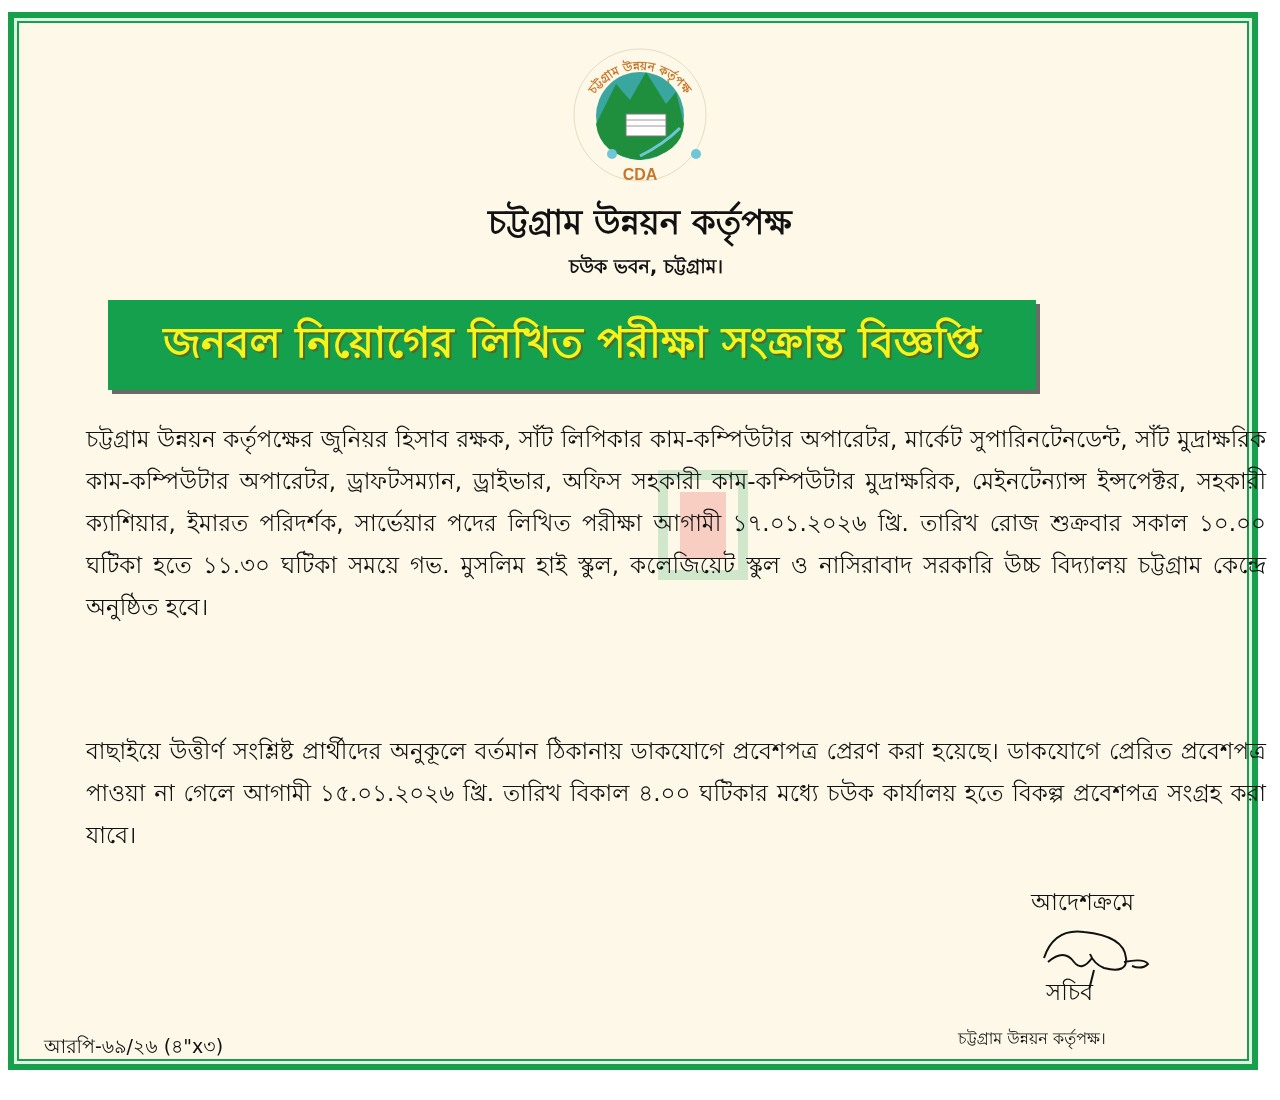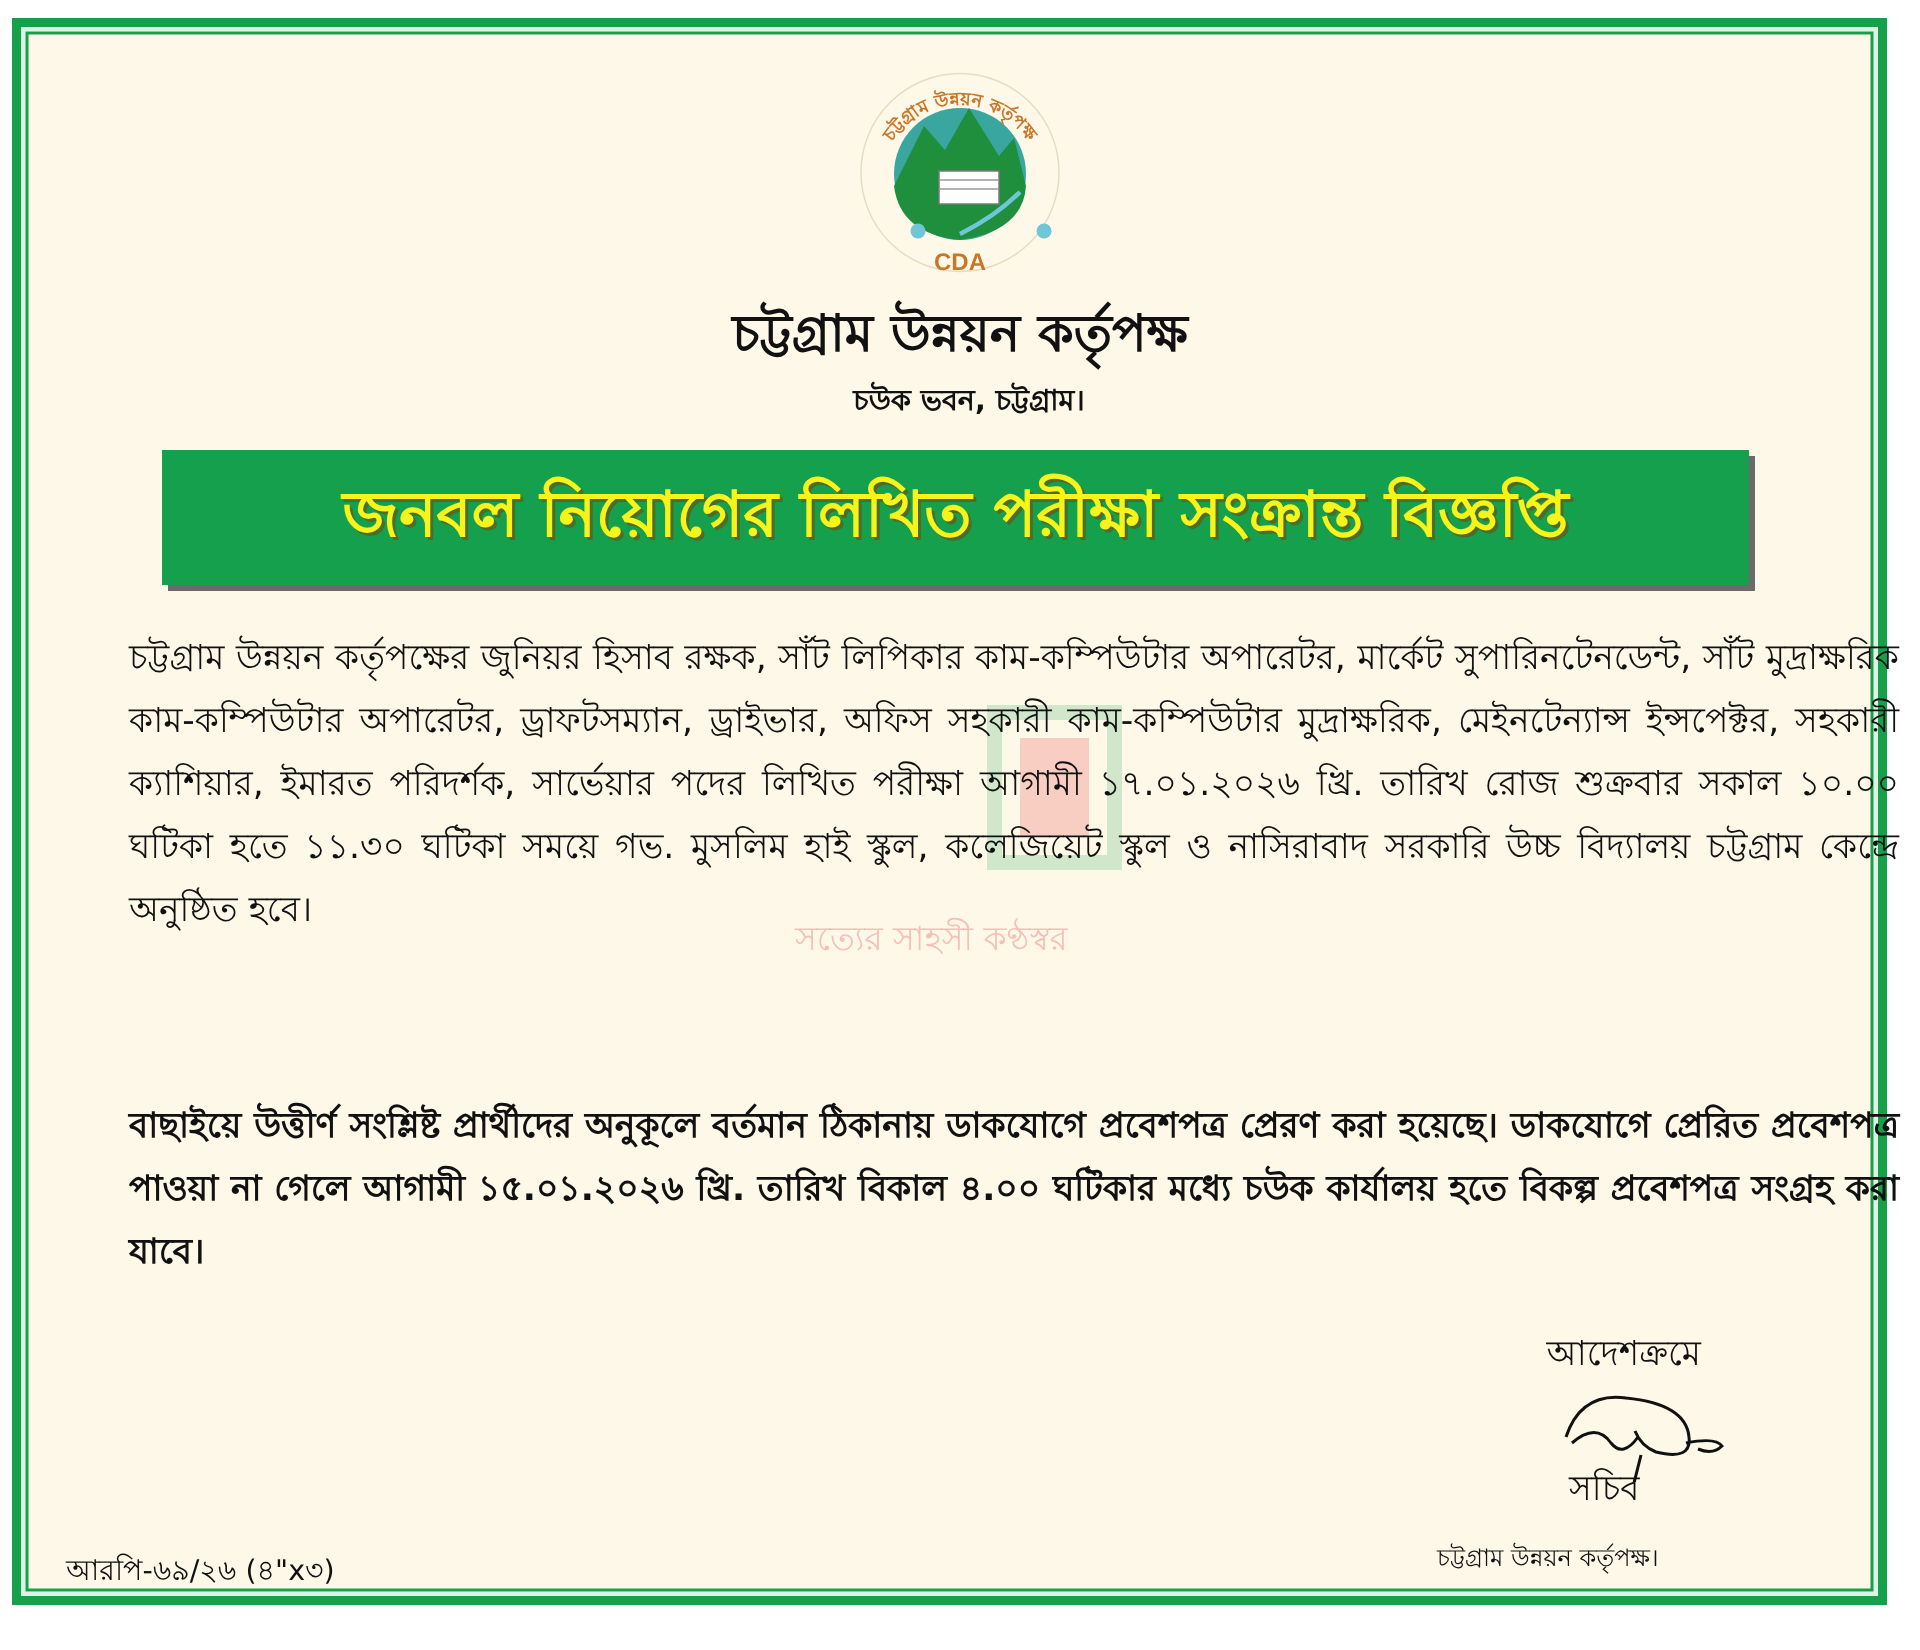--- a/index.html
+++ b/index.html
@@ -24,21 +24,21 @@
   }
   .org-title {
     position: absolute; left: 0; right: 0; top: 196px; text-align: center;
     font-size: 34px; font-weight: bold; color: #111;
   }
   .org-sub {
     position: absolute; left: 0; right: 0; top: 252px; text-align: center;
     font-size: 19px; font-weight: bold; color: #111; padding-left: 12px;
   }
   .banner {
-    position: absolute; left: 108px; top: 300px; width: 1058px; height: 90px;
+    position: absolute; left: 108px; top: 300px; width: 928px; height: 90px;
     background: #14a04d; box-shadow: 4px 4px 0 #6a6a6a;
     display: flex; align-items: center; justify-content: center;
   }
   .banner span {
     font-size: 42px; font-weight: bold; color: #f6f41a;
     text-shadow: 2px 2px 0 #4e6b2a;
   }
   .watermark {
     position: absolute; left: 180px; top: 440px; width: 900px; height: 220px;
     pointer-events: none;
@@ -57,21 +57,21 @@
   }
   .wm-sub {
     position: absolute; left: 350px; top: 168px; font-size: 22px;
     color: rgba(230,90,90,0.35);
   }
   .body-text {
     position: absolute; left: 42px; width: 1180px; font-size: 23px; line-height: 42px;
     text-align: justify; color: #111; margin-left: 44px;
   }
   .p1 { top: 418px; }
-  .p2 { top: 730px; font-weight: bold; }
+  .p2 { top: 730px; }
   .order-label {
     position: absolute; left: 1004px; top: 884px; font-size: 23px; margin-left: 27px;
   }
   .signature {
     position: absolute; left: 1034px; top: 918px; width: 120px; height: 70px;
   }
   .designation {
     position: absolute; left: 1046px; top: 974px; font-size: 23px;
   }
   .sign-org {
@@ -109,21 +109,20 @@
 <div class="org-title">চট্টগ্রাম উন্নয়ন কর্তৃপক্ষ</div>
 <div class="org-sub">চউক ভবন, চট্টগ্রাম।</div>
 
 <div class="banner">
   <span>জনবল নিয়োগের লিখিত পরীক্ষা সংক্রান্ত বিজ্ঞপ্তি</span>
 </div>
 
 <div class="watermark">
   <div class="wm-box-green"></div>
   <div class="wm-box-red"></div>
-  <div class="wm-sub">সত্যের সাহসী কণ্ঠস্বর</div>
 </div>
 
 <div class="body-text p1">চট্টগ্রাম উন্নয়ন কর্তৃপক্ষের জুনিয়র হিসাব রক্ষক, সাঁট লিপিকার কাম-কম্পিউটার অপারেটর, মার্কেট সুপারিনটেনডেন্ট, সাঁট মুদ্রাক্ষরিক কাম-কম্পিউটার অপারেটর, ড্রাফটসম্যান, ড্রাইভার, অফিস সহকারী কাম-কম্পিউটার মুদ্রাক্ষরিক, মেইনটেন্যান্স ইন্সপেক্টর, সহকারী ক্যাশিয়ার, ইমারত পরিদর্শক, সার্ভেয়ার পদের লিখিত পরীক্ষা আগামী ১৭.০১.২০২৬ খ্রি. তারিখ রোজ শুক্রবার সকাল ১০.০০ ঘটিকা হতে ১১.৩০ ঘটিকা সময়ে গভ. মুসলিম হাই স্কুল, কলেজিয়েট স্কুল ও নাসিরাবাদ সরকারি উচ্চ বিদ্যালয় চট্টগ্রাম কেন্দ্রে অনুষ্ঠিত হবে।</div>
 <div class="body-text p2">বাছাইয়ে উত্তীর্ণ সংশ্লিষ্ট প্রার্থীদের অনুকূলে বর্তমান ঠিকানায় ডাকযোগে প্রবেশপত্র প্রেরণ করা হয়েছে। ডাকযোগে প্রেরিত প্রবেশপত্র পাওয়া না গেলে আগামী ১৫.০১.২০২৬ খ্রি. তারিখ বিকাল ৪.০০ ঘটিকার মধ্যে চউক কার্যালয় হতে বিকল্প প্রবেশপত্র সংগ্রহ করা যাবে।</div>
 
 <div class="order-label">আদেশক্রমে</div>
 <svg class="signature" viewBox="0 0 120 70">
   <path d="M10 40 Q20 10 50 14 Q90 18 92 40 Q94 56 70 50 Q60 46 56 36 M14 44 Q30 30 40 44 Q48 54 58 40 M90 44 Q110 40 114 46 Q108 52 98 48 M60 52 L54 76" stroke="#111" stroke-width="2" fill="none"></path>
 </svg>
 <div class="designation">সচিব</div>

